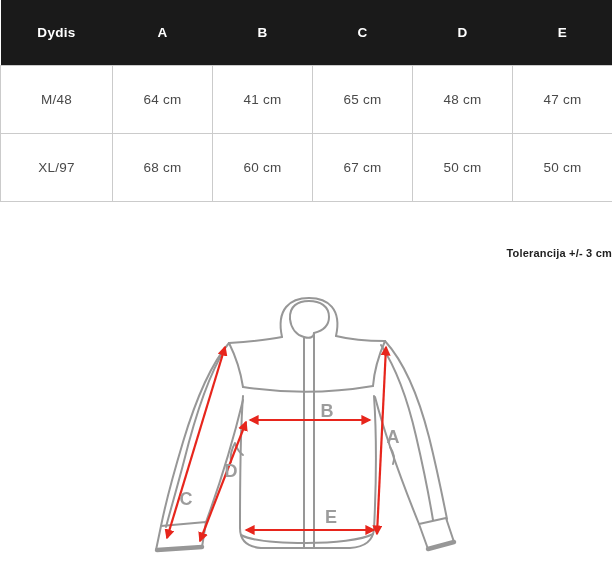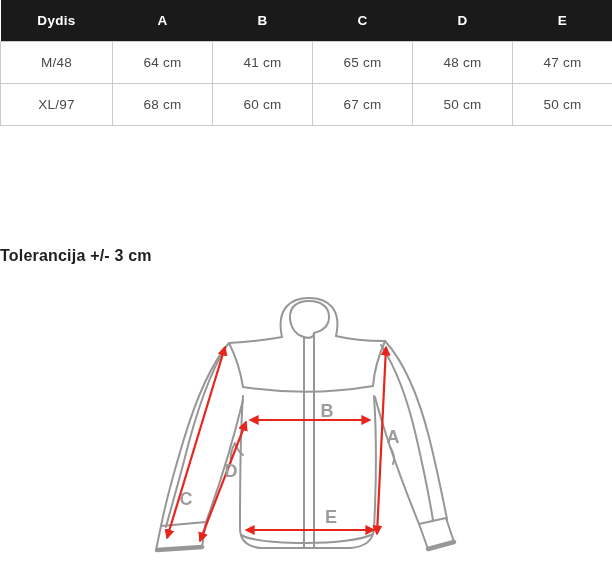--- a/index.html
+++ b/index.html
@@ -20,43 +20,43 @@
     width: 612px;
   }
   table.size-table col.c-size { width: 112px; }
   table.size-table col.c-val  { width: 100px; }
   table.size-table thead th {
     background: #1a1a1a;
     color: #ffffff;
     font-size: 13.5px;
     font-weight: 700;
     height: 39px;
-    padding: 1px;
+    padding: 13px;
     text-align: center;
     border: none;
     letter-spacing: 0.3px;
   }
   table.size-table tbody td {
     border: 1px solid #cbcbcb;
     height: 33px;
-    padding: 4px;
+    padding: 17px;
     text-align: center;
     vertical-align: middle;
     font-size: 13.5px;
     color: #4a4a4a;
     letter-spacing: 0.2px;
     background: #ffffff;
   }
   .tolerance-note {
     position: absolute;
     top: 247px;
     left: 0;
     width: 612px;
-    text-align: left;
-    font-size: 16px;
+    text-align: right;
+    font-size: 11px;
     font-weight: 700;
     color: #1f1f1f;
     letter-spacing: 0.2px;
   }
   .diagram-wrap {
     position: absolute;
     top: 285px;
     left: 0;
     width: 612px;
     height: 290px;

